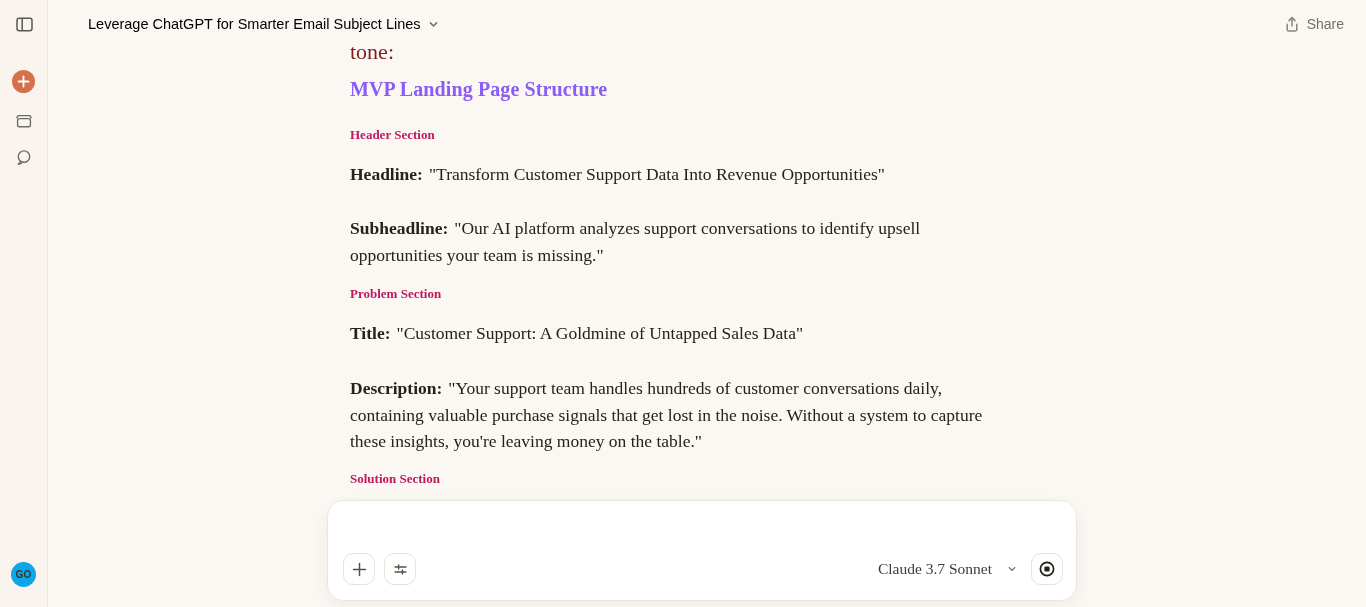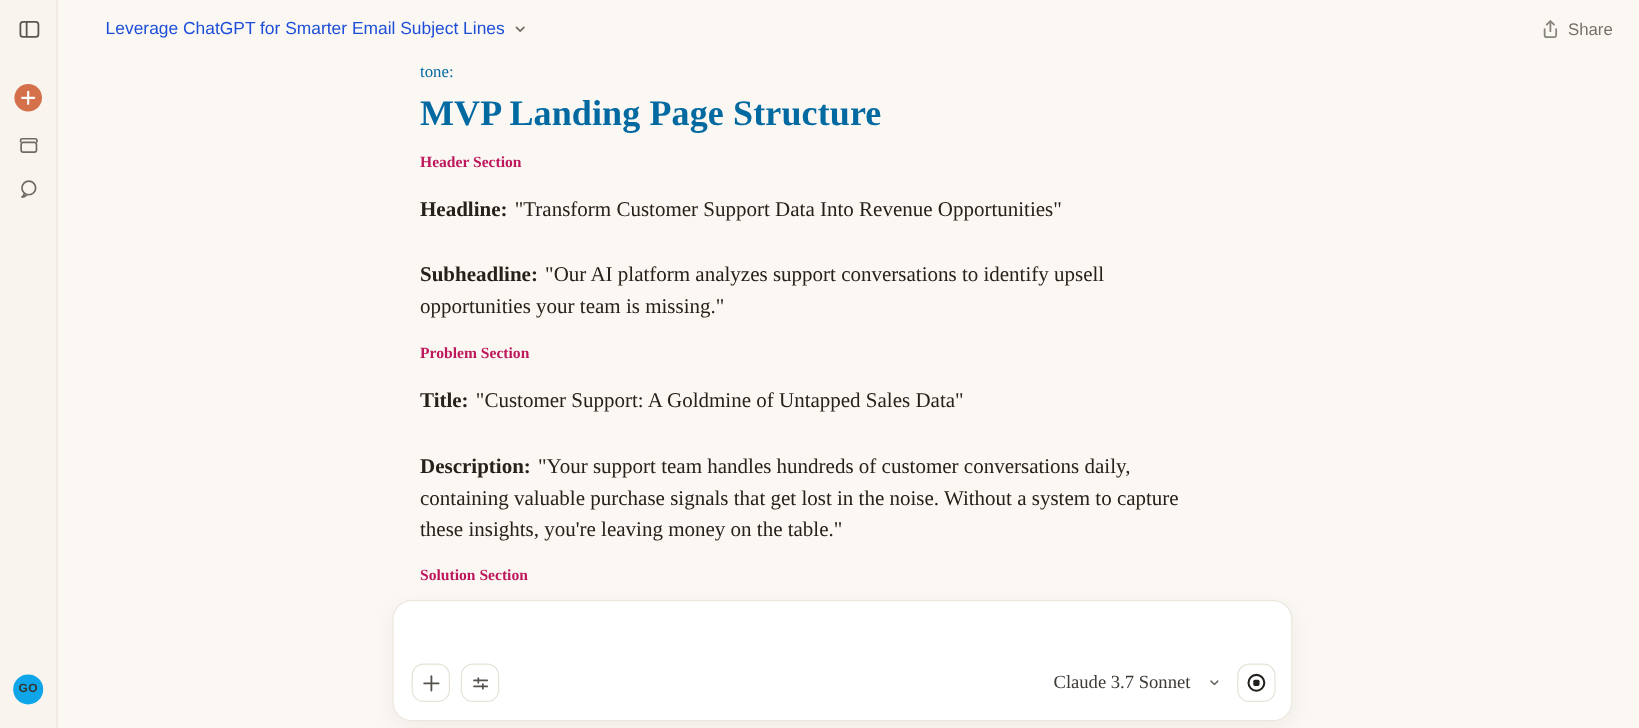--- a/index.html
+++ b/index.html
@@ -22,31 +22,31 @@
             border-radius:50%; background:#0ea5e9; display:flex; align-items:center;
             justify-content:center; font-size:10px; font-weight:700; color:#38352f;
             letter-spacing:.2px; cursor:pointer; border:none; }
 
   
   .topbar { position:absolute; left:48px; right:0; top:0; height:48px; z-index:5;
             display:flex; align-items:center; }
   .title-btn { display:flex; align-items:center; gap:7px; margin-left:40px;
                background:none; border:none; cursor:pointer;
                font-family:"Liberation Sans","DejaVu Sans",sans-serif;
-               font-size:14.5px; font-weight:500; color:#1d4ed8; }
+               font-size:14.5px; font-weight:500; color:#000000; }
   .share-btn { margin-left:auto; margin-right:22px; display:flex; align-items:flex-start;
                gap:7px; background:none; border:none; cursor:pointer;
                font-size:14px; font-weight:500; color:#757169; }
 
   
   .doc { position:absolute; left:350px; top:0; width:660px; z-index:1;
          font-family:"Liberation Serif","DejaVu Serif",serif; color:#26221b; }
-  .doc .truncated { position:absolute; top:39px; left:0; font-size:14px; color:#0369a1;margin-top:14px; }
-  .doc h2 { position:absolute; left:0; font-size:30px; font-weight:700;
-            color:#0369a1; letter-spacing:.1px; white-space:nowrap; }
+  .doc .truncated { position:absolute; top:39px; left:0; font-size:22px; color:#7f1d1d; }
+  .doc h2 { position:absolute; left:0; font-size:20px; font-weight:700;
+            color:#8b5cf6; letter-spacing:.1px; white-space:nowrap; }
   .doc h3 { position:absolute; left:0; font-size:13px; font-weight:700;
             color:#be185d; white-space:nowrap; }
   .doc p  { position:absolute; left:0; width:660px; font-size:17.5px;
             line-height:26.5px; color:#26221b; }
   .doc p strong { font-weight:700; margin-right:6px; }
 
   
   .fade { position:absolute; left:48px; right:0; bottom:0; height:118px; z-index:2;
           background:linear-gradient(to bottom, rgba(251,248,244,0) 0%, rgba(251,248,244,.85) 45%, #fbf8f4 75%);
           pointer-events:none; }

